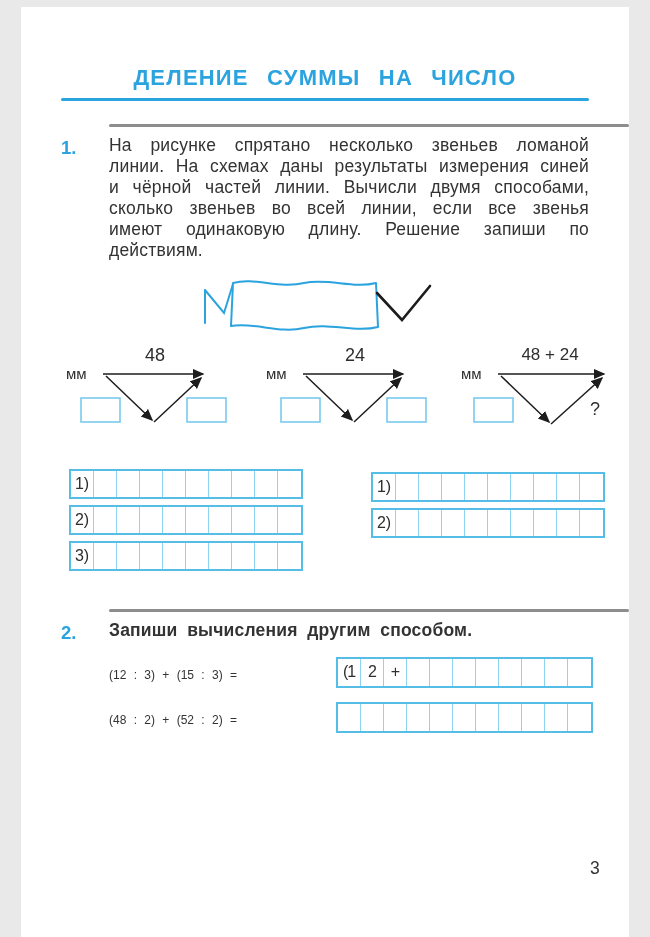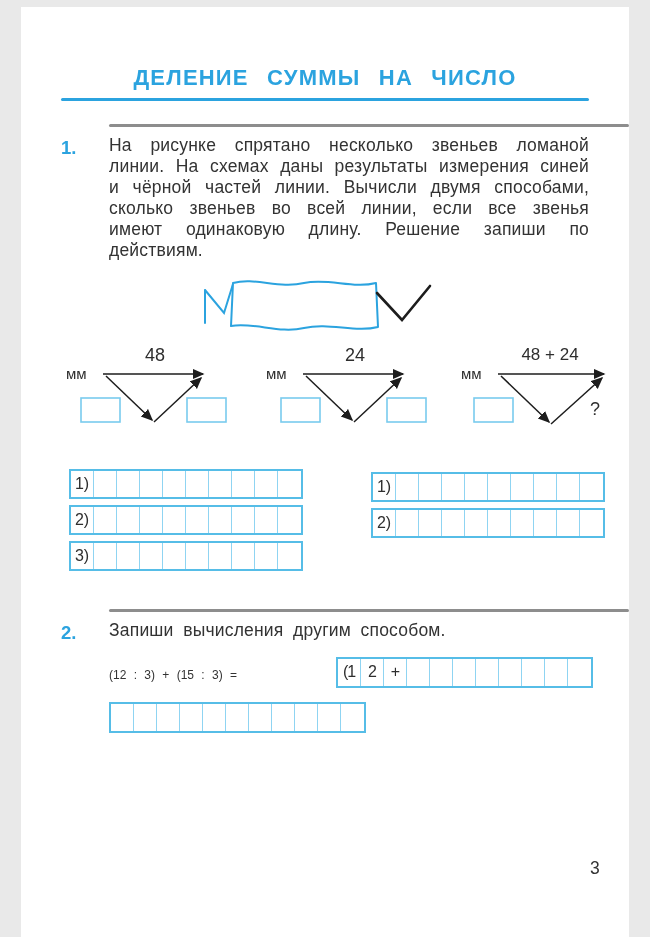--- a/index.html
+++ b/index.html
@@ -43,21 +43,21 @@
   .task{display:flex;margin:8px 40px 0 40px;}
   .task-num{
     flex:none;width:48px;
     color:var(--blue);font-weight:bold;font-size:18.5px;line-height:25px;
   }
   .task-text{
     flex:1;text-align:justify;
     font-size:17.5px;line-height:21px;
     letter-spacing:.2px;word-spacing:4.5px;
   }
-  .task-text-short{text-align:left;}
+  .task-text-short{text-align:left;font-weight:bold;}
   
   .figure{margin:14px 0 0 176px;width:240px;height:64px;}
   svg text{font-family:"Liberation Sans",sans-serif;fill:#2e2e2e;}
   
   .diagrams{position:relative;height:100px;margin-top:6px;}
   .diagram{position:absolute;top:0;}
   .d1{left:42px;}
   .d2{left:242px;}
   .d3{left:437px;}
   
@@ -247,20 +247,21 @@
           <span class="cell"></span>
           <span class="cell"></span>
           <span class="cell"></span>
           <span class="cell"></span>
           <span class="cell"></span>
           <span class="cell"></span>
           <span class="cell"></span>
         </div>
     </div>
     <div class="equation-row">
+      <div class="equation-expr">(48 : 2) + (52 : 2) =</div>
       <div class="grid-strip eq-grid">
           <span class="cell"></span>
           <span class="cell"></span>
           <span class="cell"></span>
           <span class="cell"></span>
           <span class="cell"></span>
           <span class="cell"></span>
           <span class="cell"></span>
           <span class="cell"></span>
           <span class="cell"></span>

